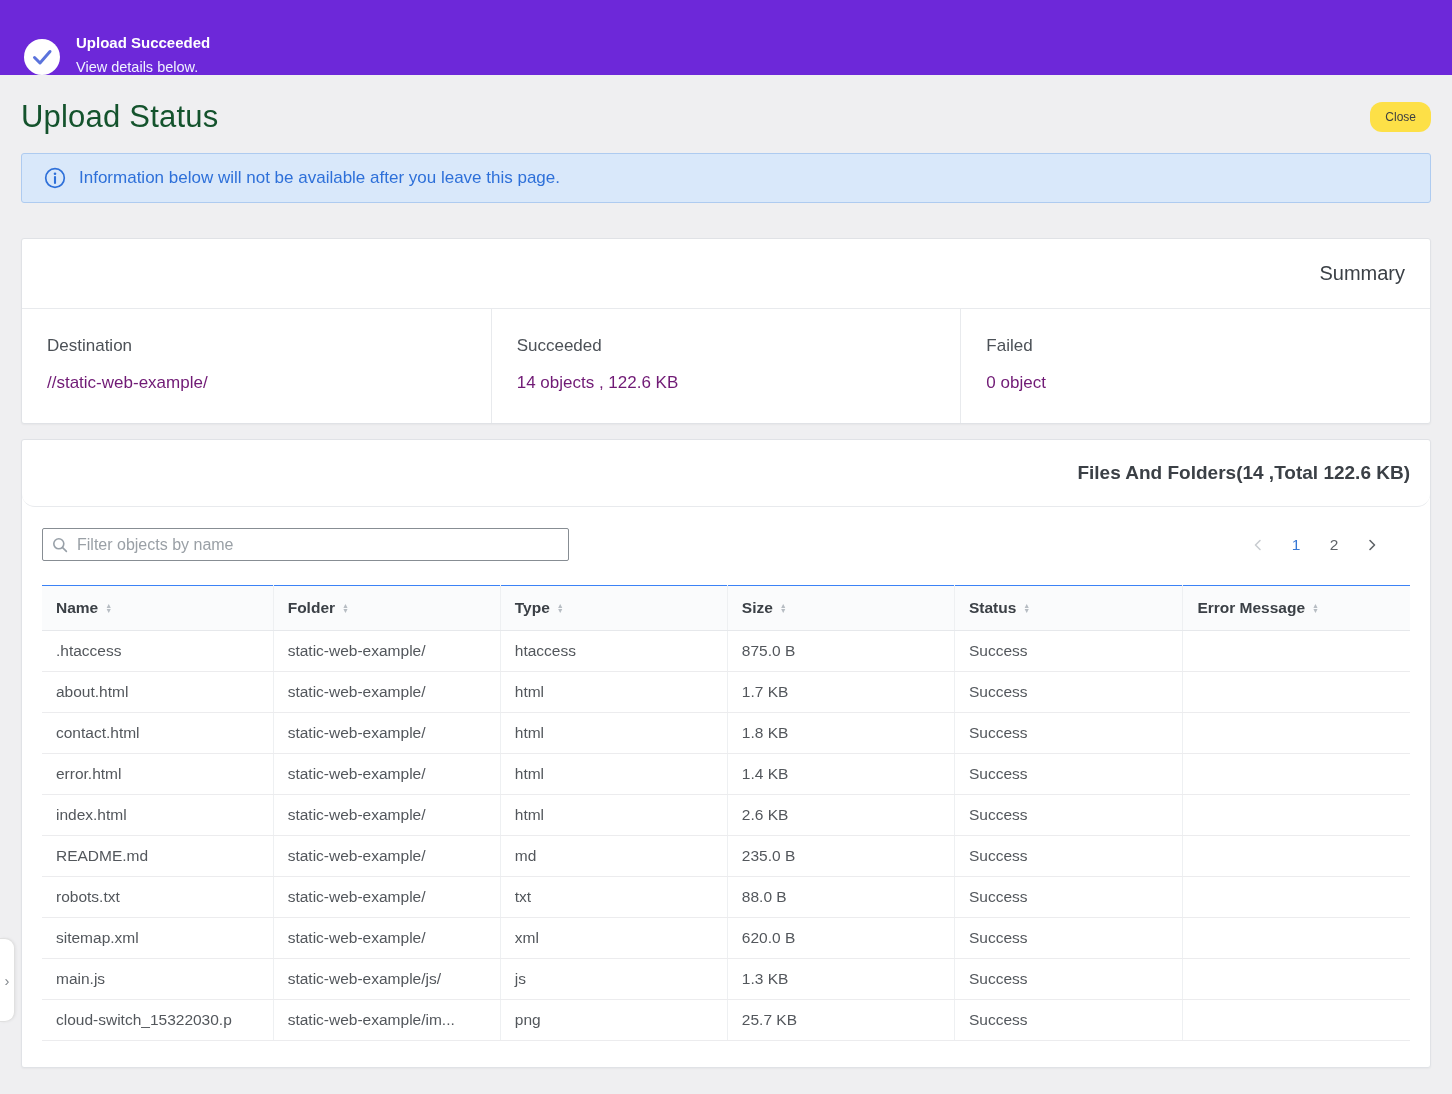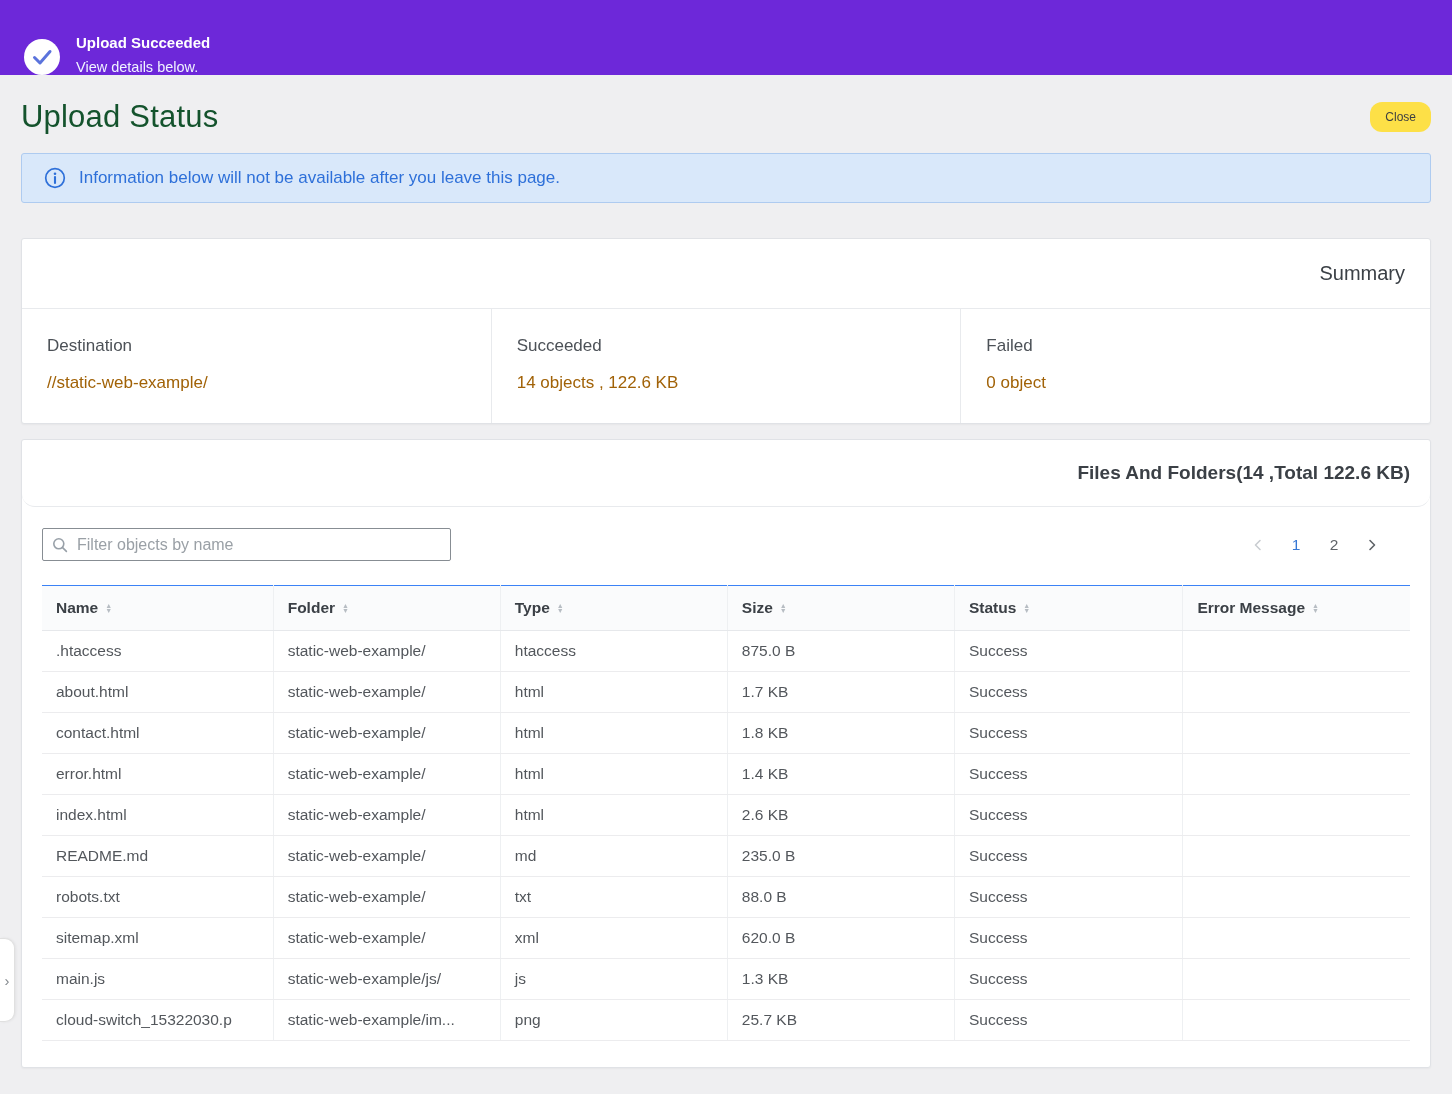--- a/index.html
+++ b/index.html
@@ -77,32 +77,32 @@
   }
   .files-card .card-title { font-size: 19px; font-weight: bold; padding: 22px 20px; border-radius: 13px; }
 
   .summary-row { display: flex; }
   .summary-cell {
     padding: 27px 25px 30px 25px;
     flex: 1 1 0;
   }
   .summary-cell + .summary-cell { border-left: 1px solid #e8eaed; }
   .summary-cell .label { font-size: 17px; color: #4c5157; margin-bottom: 17px; }
-  .summary-cell .value { font-size: 17px; color: #a16207; }
+  .summary-cell .value { font-size: 17px; color: #701a75; }
   a.value-link { text-decoration: none; }
 
   
   .files-card { margin-top: 15px; margin-bottom: 22px; }
   .files-controls {
     display: flex; justify-content: space-between; align-items: center;
     padding: 21px 20px 24px 20px;
   }
   .filter-wrap { position: relative; }
   .filter-input {
-    width: 409px; height: 33px;
+    width: 527px; height: 33px;
     border: 1px solid #878d93;
     border-radius: 2px;
     font-family: inherit;
     font-size: 16px;
     color: #0369a1;
     padding: 0 10px 0 34px;
     background: #ffffff;
   }
   .filter-input::placeholder { color: #9aa0a6; }
   .filter-wrap .search-icon {

